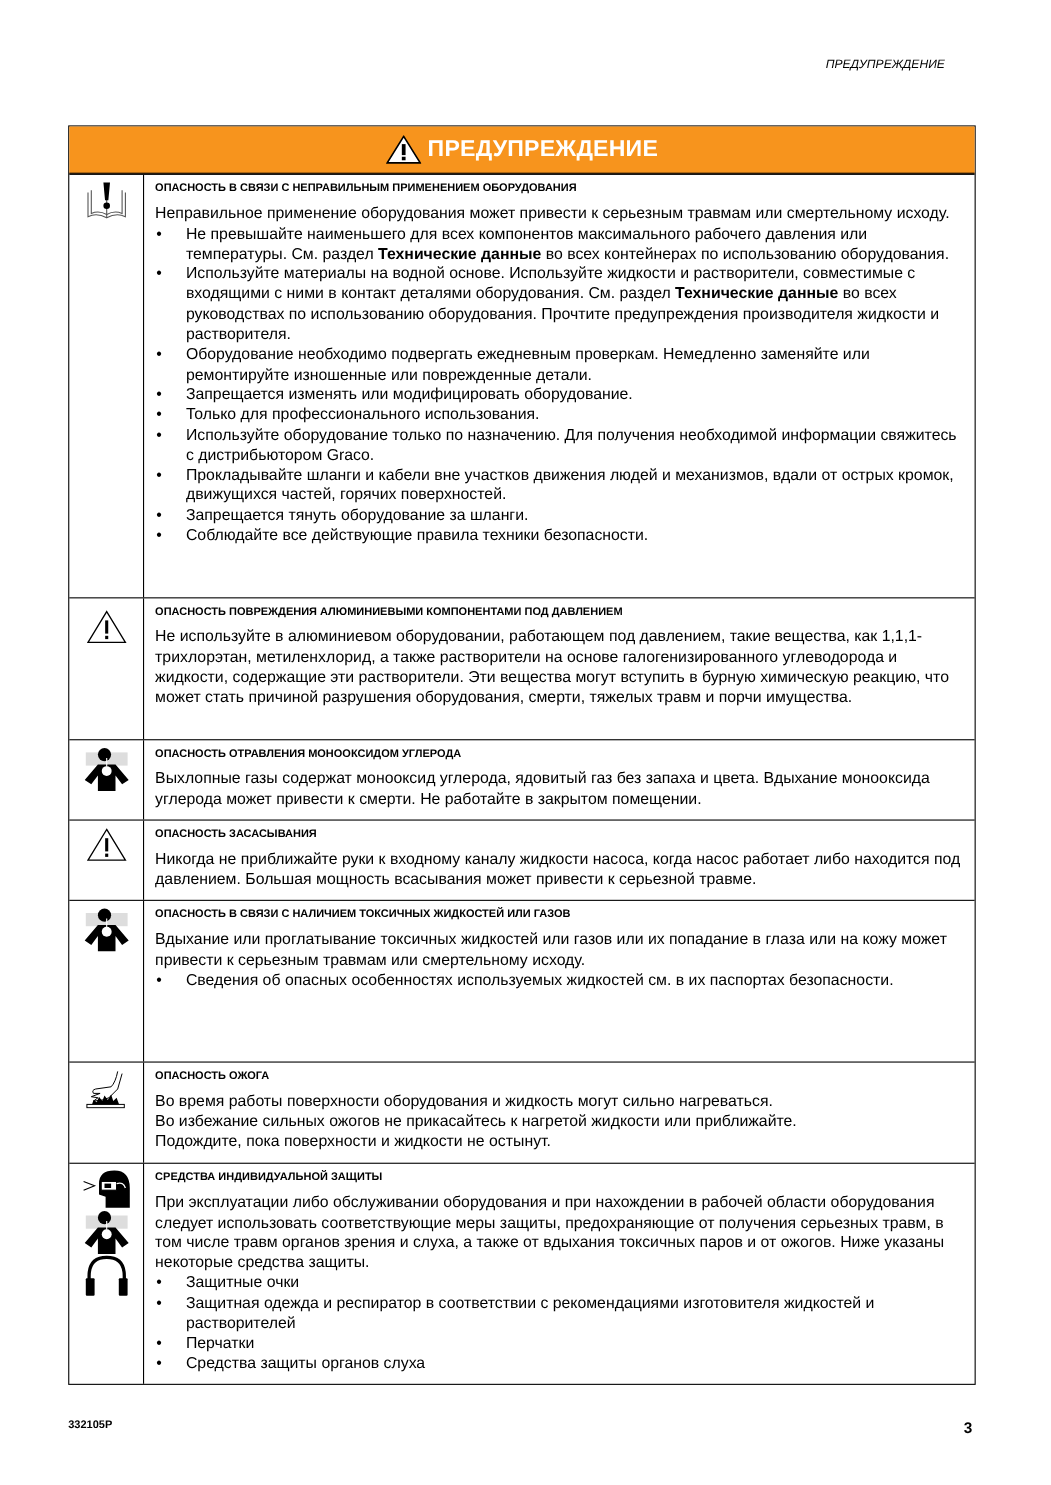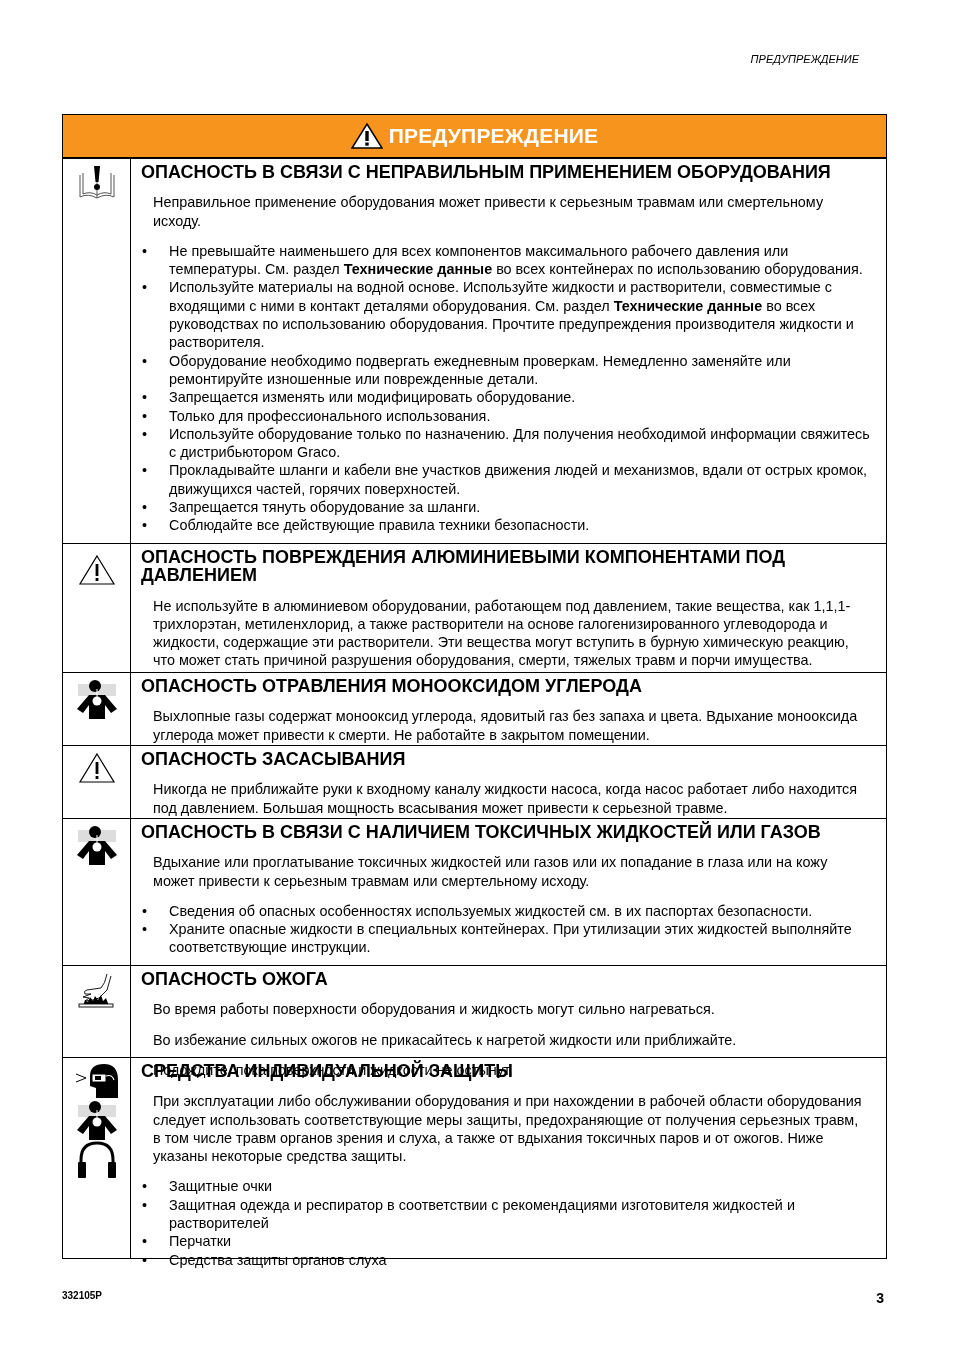--- a/index.html
+++ b/index.html
@@ -5,22 +5,22 @@
   html, body { margin: 0; padding: 0; background: #ffffff; }
   body { width: 955px; height: 1350px; position: relative; font-family: "Liberation Sans", sans-serif; color: #000; overflow: hidden; }
   .running-head { position: absolute; top: 53px; right: 96px; font-size: 11px; font-style: italic; letter-spacing: 0; }
   .warn-table { position: absolute; left: 62px; top: 114px; width: 825px; border: 1px solid #000; border-collapse: collapse; box-sizing: border-box; }
   .warn-header { background: #f7941d; height: 42px; display: flex; align-items: center; justify-content: center; border-bottom: 1px solid #000; color: #fff; font-weight: bold; font-size: 21px; letter-spacing: 0.2px; }
   .warn-header svg { margin-right: 6px; }
   .row { display: flex; border-top: 1px solid #000; }
   .row:first-of-type { border-top: none; }
   .icon-cell { width: 68px; flex: 0 0 68px; border-right: 1px solid #000; display: flex; flex-direction: column; align-items: center; padding-top: 6px; box-sizing: border-box; }
   .text-cell { flex: 1; padding: 4px 8px 8px 10px; font-size: 14.4px; line-height: 18.3px; }
-  .title { font-weight: bold; font-size: 18px; margin: 0 0 4px 0; }
-  .para { margin: 12px; }
+  .title { font-weight: bold; font-size: 10px; margin: 0 0 4px 0; }
+  .para { margin: 0; }
   ul { list-style: none; margin: 0; padding: 0; }
   li { position: relative; padding-left: 28px; }
   li::before { content: "•"; position: absolute; left: 1px; top: 0; }
   b { font-weight: bold; }
   .footer-left { position: absolute; left: 62px; top: 1290px; font-weight: bold; font-size: 10px; }
   .footer-right { position: absolute; right: 71px; top: 1290px; font-weight: bold; font-size: 14px; }
 </style>
 </head>
 <body>
 
@@ -115,21 +115,20 @@
         <path d="M2,30 L14,16 L30,16 L42,30 L36,34 L30,26 L30,40 L14,40 L14,26 L8,34 Z" fill="#000"></path>
         <circle cx="22" cy="22" r="4.5" fill="#fff"></circle>
         <line x1="22" y1="10" x2="22" y2="18" stroke="#fff" stroke-width="1"></line>
       </svg>
     </div>
     <div class="text-cell">
       <div class="title">ОПАСНОСТЬ В СВЯЗИ С НАЛИЧИЕМ ТОКСИЧНЫХ ЖИДКОСТЕЙ ИЛИ ГАЗОВ</div>
       <p class="para">Вдыхание или проглатывание токсичных жидкостей или газов или их попадание в глаза или на кожу может привести к серьезным травмам или смертельному исходу.</p>
       <ul>
         <li><span>Сведения об опасных особенностях используемых жидкостей см. в их паспортах безопасности.</span></li>
-        <li><span>Храните опасные жидкости в специальных контейнерах. При утилизации этих жидкостей выполняйте соответствующие инструкции.</span></li>
       </ul>
     </div>
   </div>
 
   <div class="row" style="height:91px;">
     <div class="icon-cell">
       <svg width="40" height="36" viewBox="0 0 40 36">
         <path d="M30,2 Q28,12 24,16 L10,18 Q6,19 8,22 L14,22 L6,25 L12,26 L8,29 L16,28 L22,26 L30,18 L34,4" fill="#fff" stroke="#000" stroke-width="0.9"></path>
         <path d="M6,34 L8,28 L11,30 L13,25 L16,29 L18,24 L21,28 L24,23 L26,29 L29,26 L32,34 Z" fill="#000"></path>
         <rect x="2" y="32" width="34" height="3" fill="#fff" stroke="#000" stroke-width="0.9"></rect>

